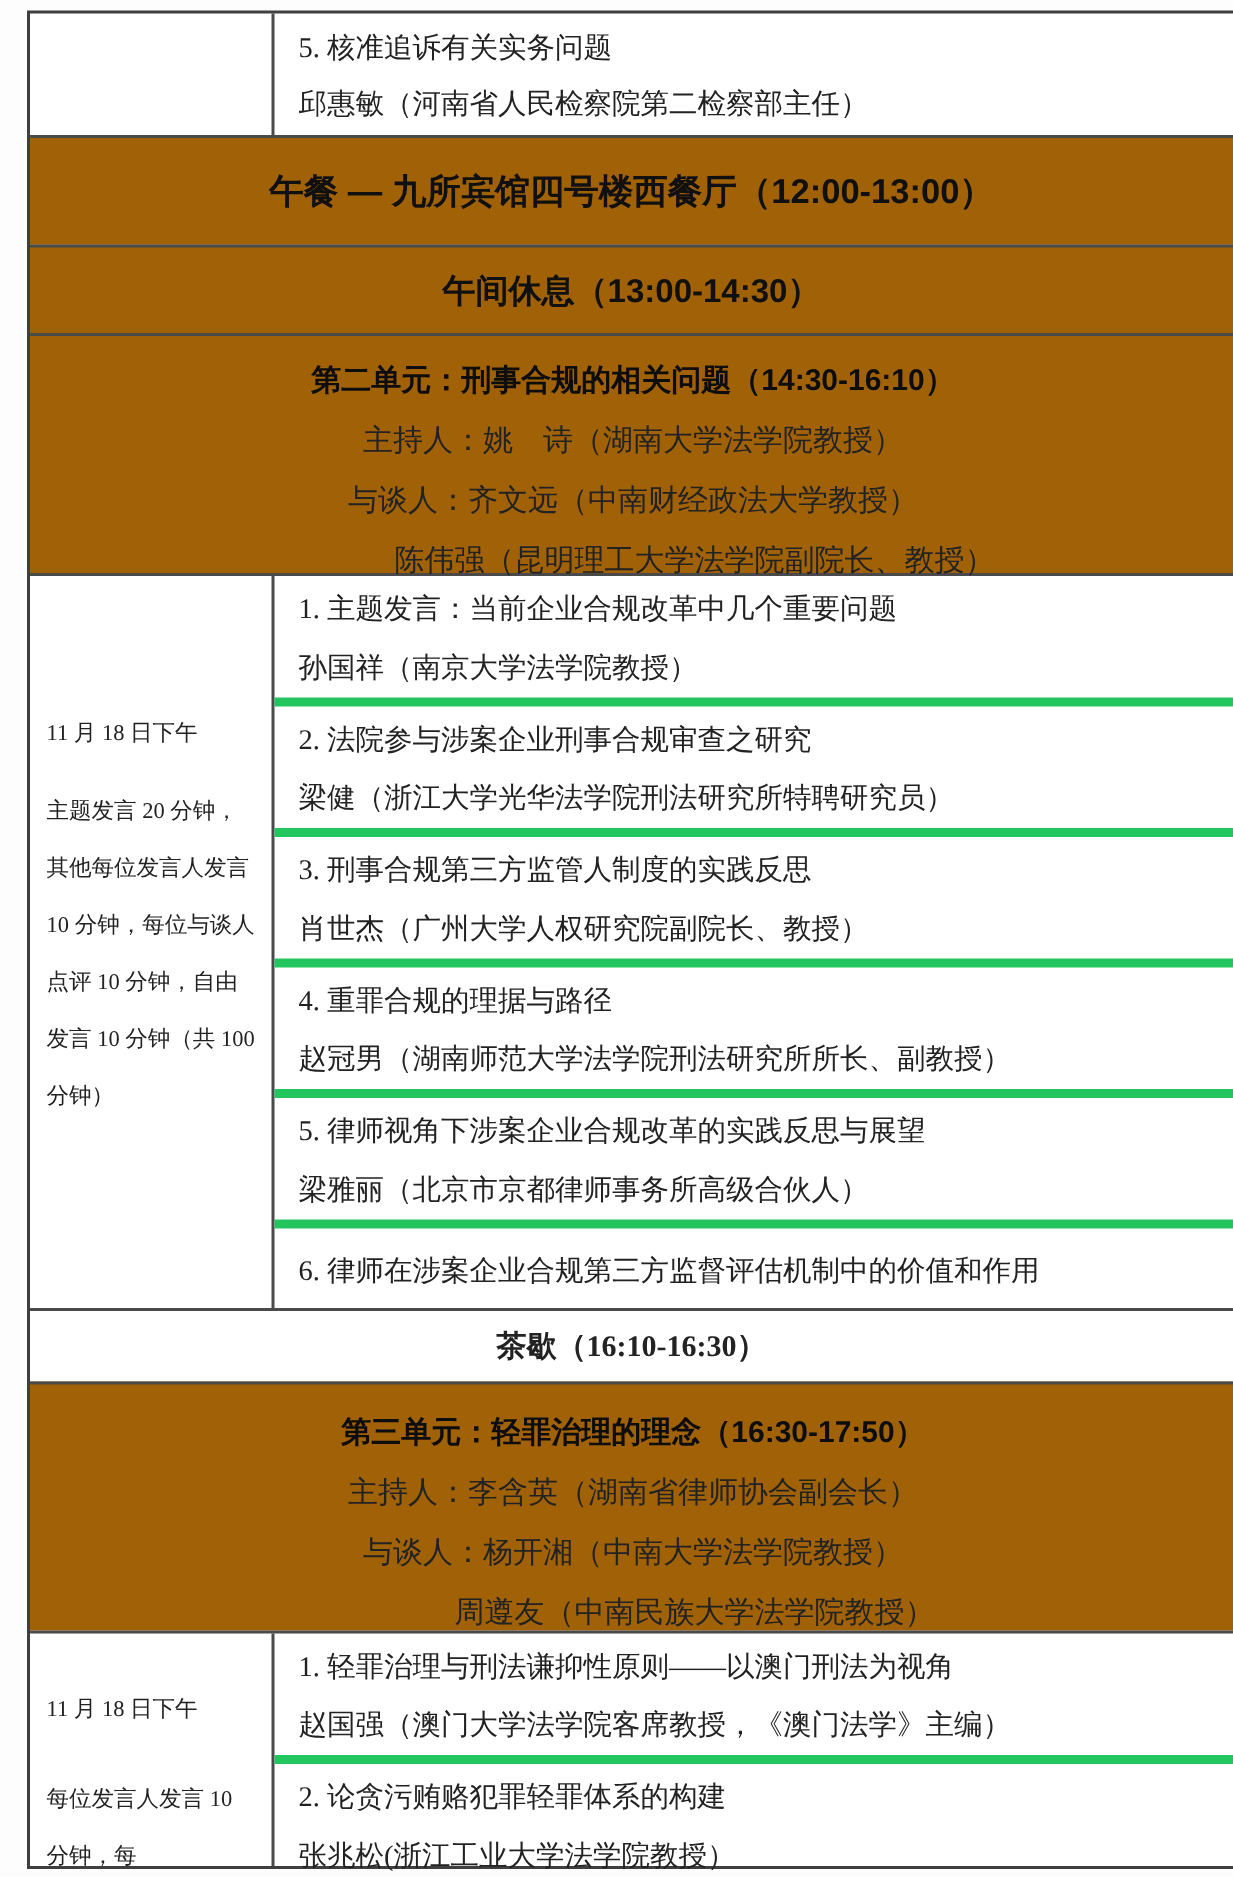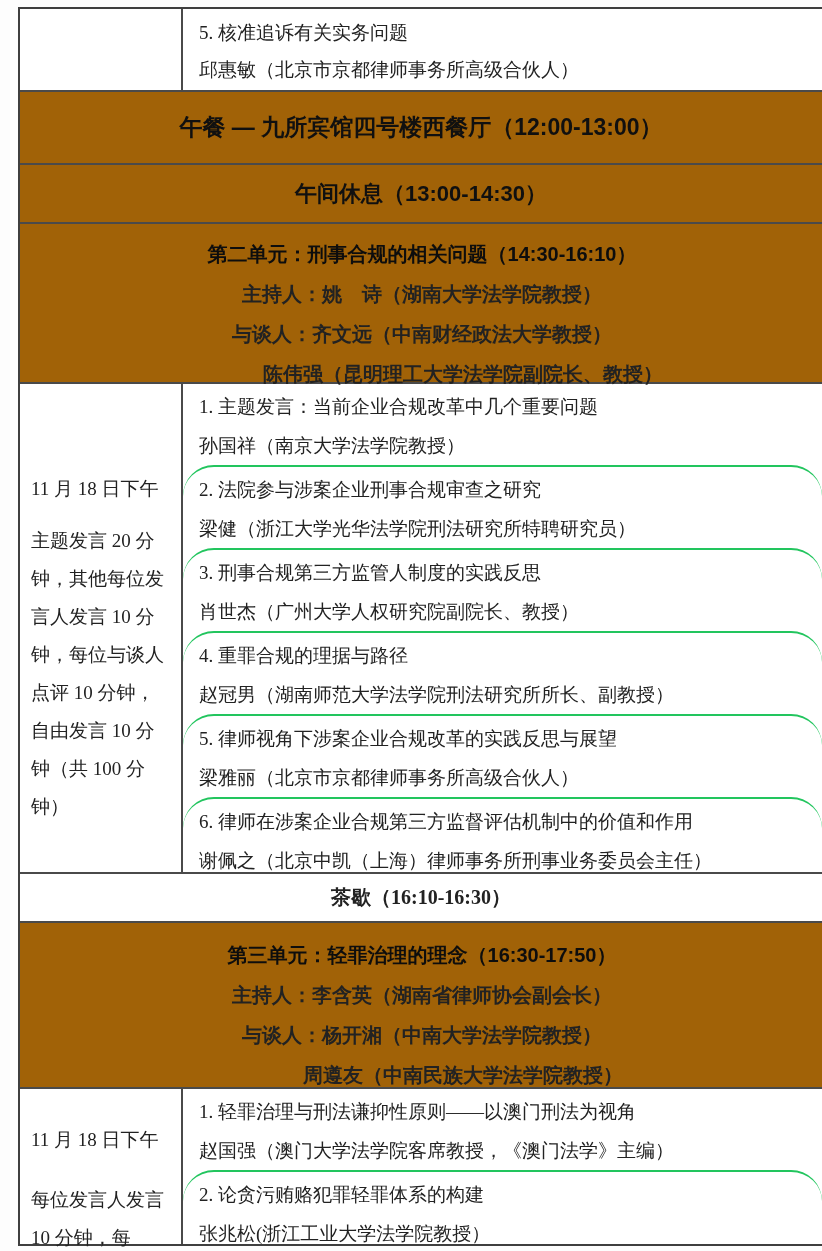--- a/index.html
+++ b/index.html
@@ -27,56 +27,56 @@
   .rowA .itemcell p{margin:0;font-size:19px;line-height:37px;white-space:nowrap;}
   
   .lunch{height:73px;display:flex;align-items:center;justify-content:center;
          font-family:"Liberation Sans","DejaVu Sans",sans-serif;font-weight:700;
          font-size:23px;color:#101010;}
   .noonbreak{height:59px;display:flex;align-items:center;justify-content:center;
          font-family:"Liberation Sans","DejaVu Sans",sans-serif;font-weight:700;
          font-size:22px;color:#101010;}
   
   .unithdr{padding:10px 14px 0 16px;text-align:center;}
-  .unithdr p{margin:0;font-size:20px;line-height:40px;white-space:nowrap;font-weight:bold;}
+  .unithdr p{margin:0;font-size:20px;line-height:40px;white-space:nowrap;}
   .unithdr .utitle{font-family:"Liberation Sans","DejaVu Sans",sans-serif;
                    font-weight:700;color:#0d0d0d;}
   .unithdr .indent{padding-left:82px;}
   .u2{height:160px;}
   .u3{height:166px;padding-top:12px;}
   
   .split{display:flex;}
   .split-main{height:490px;}
   .split-bottom{height:157px;}
   .tcol{width:163px;border-right:2px solid #4a4a4a;box-sizing:border-box;
-        padding:0 8px 0 11px;font-size:19px;line-height:38px;}
+        padding:0 8px 0 11px;font-size:15px;line-height:38px;}
   .tcol p{margin:0;}
   .tcol-main{padding-top:86px;}
   .tcol-main .note{margin-top:14px;}
   .tcol-bottom{padding-top:32px;}
   .tcol-bottom .note{margin-top:22px;}
   .icol{flex:1;display:flex;flex-direction:column;}
   .item{flex:1;box-sizing:border-box;padding:3px 26px 0 16px;
         display:flex;flex-direction:column;justify-content:center;}
   .item p{margin:0;font-size:19px;line-height:39px;white-space:nowrap;}
-  .item + .item{border-top:2px solid #22c55e;border-radius:31px;}
+  .item + .item{border-top:6px solid #22c55e;}
   
   .tea{height:49px;display:flex;align-items:center;justify-content:center;
        font-size:20px;font-weight:bold;}
 </style>
 </head>
 <body>
 
 <div class="tbl">
 
   <div class="block rowA">
     <div class="timecell"></div>
     <div class="itemcell">
       <p>5. 核准追诉有关实务问题</p>
-      <p>邱惠敏（北京市京都律师事务所高级合伙人）</p>
+      <p>邱惠敏（河南省人民检察院第二检察部主任）</p>
     </div>
   </div>
 
   <div class="block sep band lunch">午餐 — 九所宾馆四号楼西餐厅（12:00-13:00）</div>
 
   <div class="block sep band noonbreak">午间休息（13:00-14:30）</div>
 
   <div class="block sep band unithdr u2">
     <p class="utitle">第二单元：刑事合规的相关问题（14:30-16:10）</p>
     <p>主持人：姚　诗（湖南大学法学院教授）</p>
@@ -105,21 +105,20 @@
       <div class="item">
         <p>4. 重罪合规的理据与路径</p>
         <p>赵冠男（湖南师范大学法学院刑法研究所所长、副教授）</p>
       </div>
       <div class="item">
         <p>5. 律师视角下涉案企业合规改革的实践反思与展望</p>
         <p>梁雅丽（北京市京都律师事务所高级合伙人）</p>
       </div>
       <div class="item">
         <p>6. 律师在涉案企业合规第三方监督评估机制中的价值和作用</p>
-        <p>谢佩之（北京中凯（上海）律师事务所刑事业务委员会主任）</p>
       </div>
     </div>
   </div>
 
   <div class="block sep tea">茶歇（16:10-16:30）</div>
 
   <div class="block sep band unithdr u3">
     <p class="utitle">第三单元：轻罪治理的理念（16:30-17:50）</p>
     <p>主持人：李含英（湖南省律师协会副会长）</p>
     <p>与谈人：杨开湘（中南大学法学院教授）</p>

